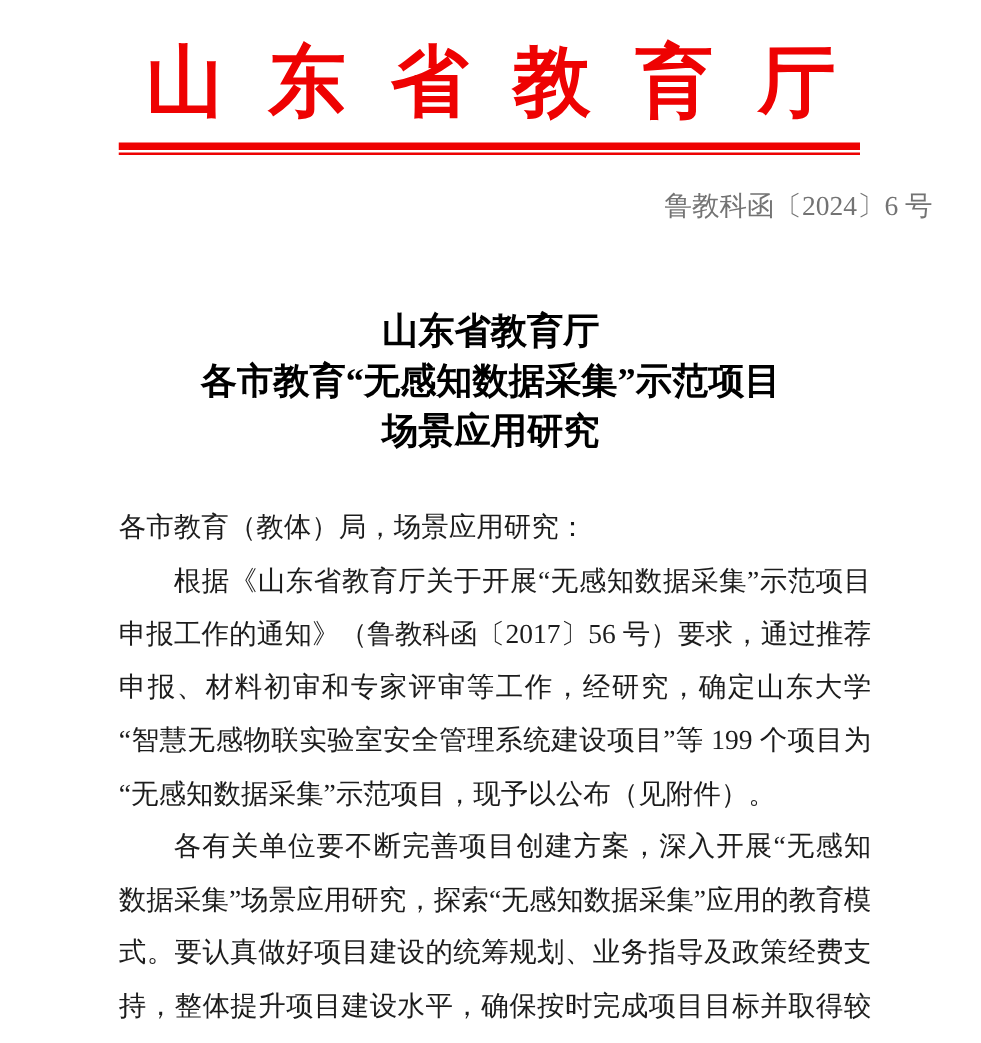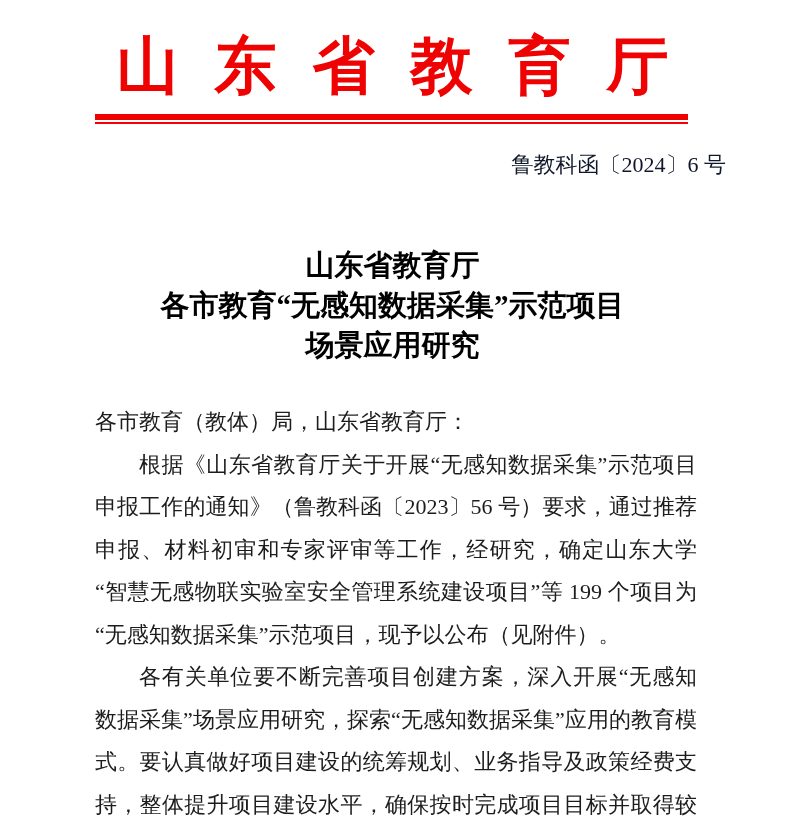--- a/index.html
+++ b/index.html
@@ -34,25 +34,25 @@
   .rule-wrap {
     width: 593px;
     margin: 4px 0 0 95px;
   }
   .rule-thick { height: 6px; background: #ee0202; }
   .rule-thin  { height: 2px; background: #ee0202; margin-top: 2px; }
 
   
   .doc-number {
     margin-top: 27px;
-    padding-right: 59px;
+    padding-right: 39px;
     text-align: right;
     font-size: 22px;
     line-height: 28px;
-    color: #0f172a;
+    color: #737373;
   }
 
   
   .notice-title {
     margin-top: 66px;
     text-align: center;
     font-size: 29px;
     font-weight: bold;
     line-height: 40px;
     color: #000;
@@ -85,18 +85,18 @@
 
   <div class="doc-number">鲁教科函〔2024〕6 号</div>
 
   <div class="notice-title">
     <div>山东省教育厅</div>
     <div>各市教育“无感知数据采集”示范项目</div>
     <div>场景应用研究</div>
   </div>
 
   <div class="body-text">
-    <p>各市教育（教体）局，山东省教育厅：</p>
-    <p class="indent">根据《山东省教育厅关于开展“无感知数据采集”示范项目申报工作的通知》（鲁教科函〔2023〕56 号）要求，通过推荐申报、材料初审和专家评审等工作，经研究，确定山东大学“智慧无感物联实验室安全管理系统建设项目”等 199 个项目为“无感知数据采集”示范项目，现予以公布（见附件）。</p>
+    <p>各市教育（教体）局，场景应用研究：</p>
+    <p class="indent">根据《山东省教育厅关于开展“无感知数据采集”示范项目申报工作的通知》（鲁教科函〔2017〕56 号）要求，通过推荐申报、材料初审和专家评审等工作，经研究，确定山东大学“智慧无感物联实验室安全管理系统建设项目”等 199 个项目为“无感知数据采集”示范项目，现予以公布（见附件）。</p>
     <p class="indent">各有关单位要不断完善项目创建方案，深入开展“无感知数据采集”场景应用研究，探索“无感知数据采集”应用的教育模式。要认真做好项目建设的统筹规划、业务指导及政策经费支持，整体提升项目建设水平，确保按时完成项目目标并取得较好成效。</p>
   </div>
 
 </div>
 
 </body></html>

